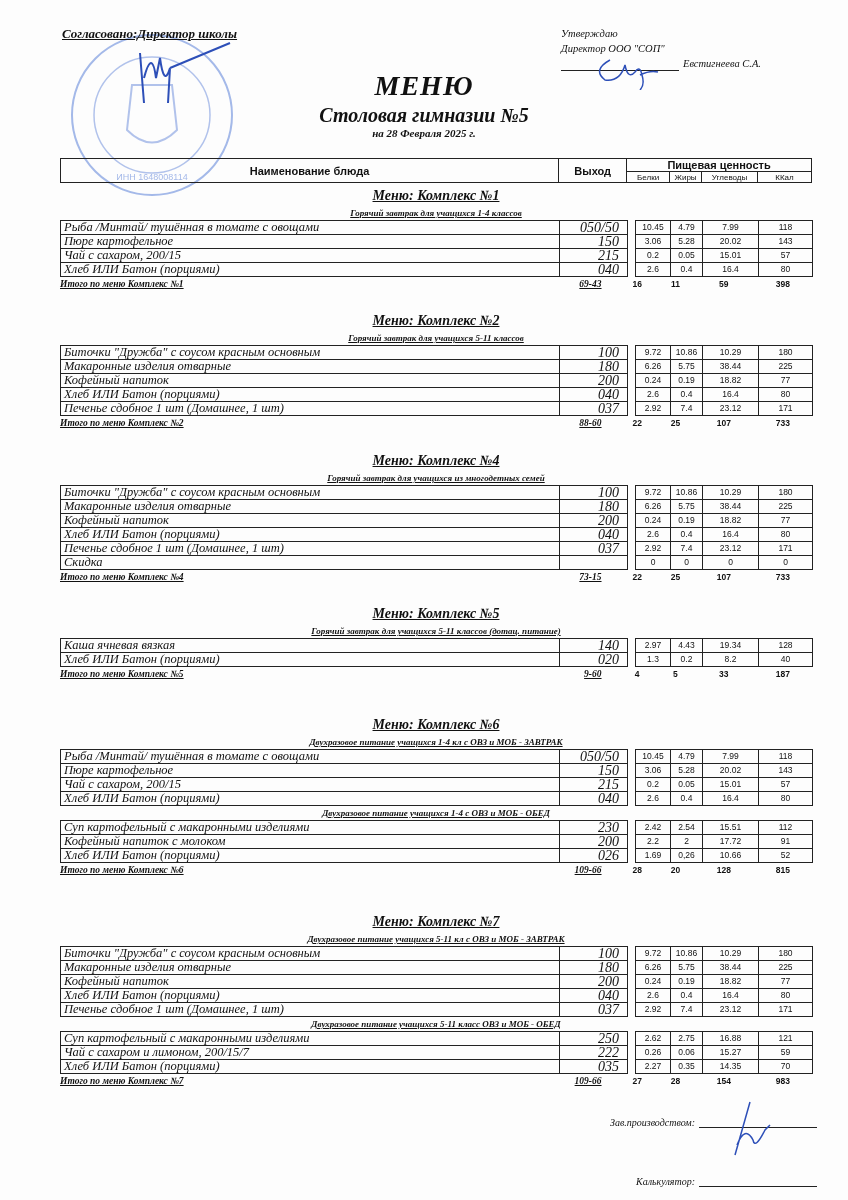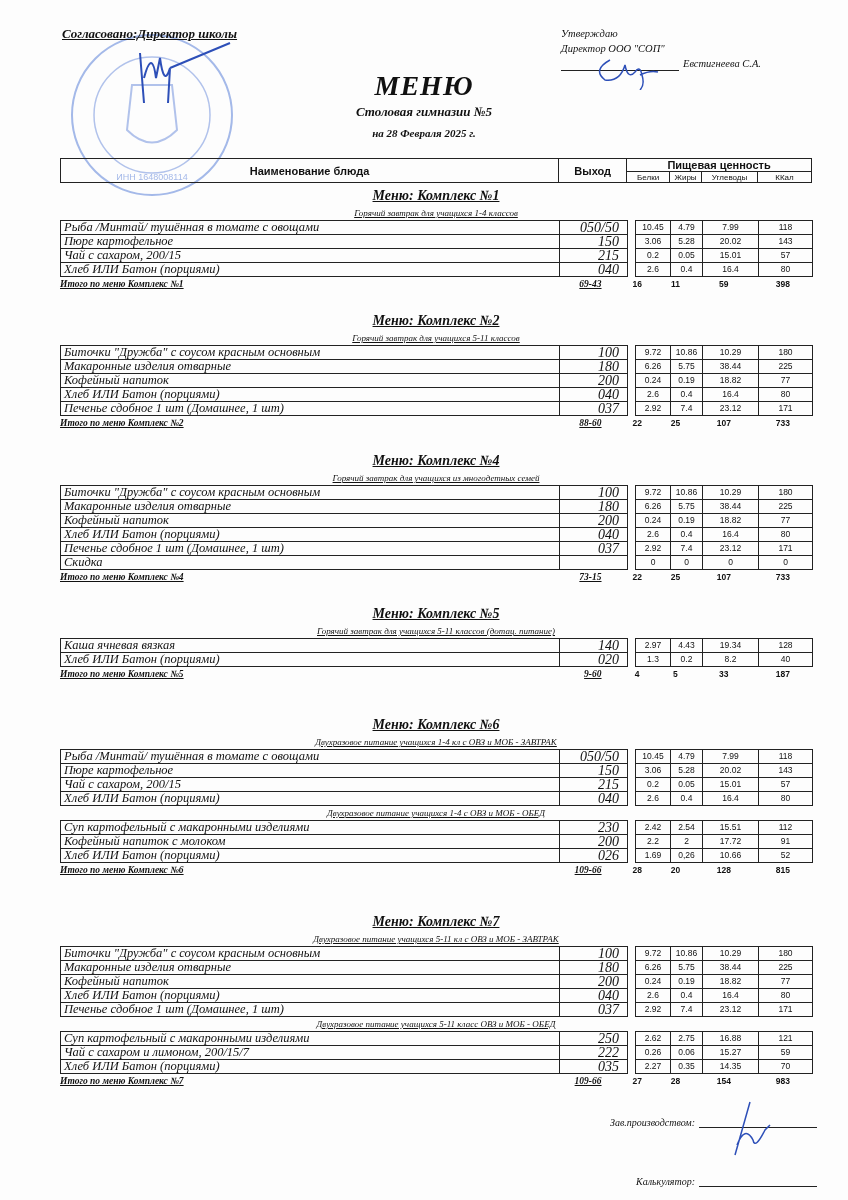--- a/index.html
+++ b/index.html
@@ -6,28 +6,28 @@
   body{width:848px;height:1200px;position:relative;overflow:hidden;font-family:"Liberation Serif",serif;color:#111;}
   .page{position:absolute;left:0;top:0;width:848px;height:1200px;background:#fdfdfd;}
   .agreed{position:absolute;left:62px;top:26px;font-style:italic;font-weight:bold;font-size:13px;text-decoration:underline;}
   .approve{position:absolute;left:561px;top:26px;font-style:italic;font-size:10.5px;line-height:15px;}
   .approve .sigline{display:inline-block;width:118px;border-bottom:1px solid #222;margin-right:4px;vertical-align:bottom;height:10px;}
   .stamp{position:absolute;left:62px;top:30px;width:180px;height:170px;}
   .sig-dir{position:absolute;left:130px;top:38px;width:110px;height:70px;}
   .sig-appr{position:absolute;left:590px;top:50px;width:70px;height:40px;}
   .title{position:absolute;left:0;width:848px;text-align:center;font-style:italic;font-weight:bold;}
   .t1{top:70px;font-size:28px;letter-spacing:1px;}
-  .t2{top:104px;font-size:13px;font-family:Liberation Serif, serif;}
+  .t2{top:104px;font-size:20px;font-family:Liberation Serif, serif;}
   .t3{top:127px;font-size:11px;}
   table.head{position:absolute;left:60px;top:158px;width:752px;border-collapse:collapse;font-family:"Liberation Sans",sans-serif;}
   table.head td{border:1px solid #222;text-align:center;font-weight:bold;font-size:11px;padding:0;}
   table.head td.sub{font-weight:normal;font-size:8px;height:10px;}
   .sec{position:absolute;left:60px;width:752px;}
   .sec-title{text-align:center;font-style:italic;font-weight:bold;font-size:14px;text-decoration:underline;height:20px;line-height:20px;}
-  .sub-title{text-align:center;font-style:italic;font-weight:normal;font-size:9px;text-decoration:underline;height:14px;line-height:14px;}
+  .sub-title{text-align:center;font-style:italic;font-weight:bold;font-size:9px;text-decoration:underline;height:14px;line-height:14px;}
   table.items{width:752px;border-collapse:collapse;table-layout:fixed;}
   table.items td{border:1px solid #222;height:13px;padding:0 3px;font-size:11px;line-height:13px;white-space:nowrap;overflow:hidden;}
   table.items td.name{font-style:italic;font-family:"Liberation Serif",serif;font-size:12.5px;}
   table.items td.out{text-align:right;font-style:italic;font-size:14px;padding-right:8px;}
   table.items td.num{text-align:center;font-family:"Liberation Sans",sans-serif;font-size:8.5px;}
   table.items td.gap{border:none;width:8px;padding:0;}
   .total{display:flex;height:14px;line-height:14px;font-size:9.5px;font-weight:bold;font-style:italic;}
   .total .tl{width:499px;text-decoration:underline;}
   .total .to{width:60px;text-align:right;padding-right:8px;text-decoration:underline;}
   .total .tn{text-align:center;font-family:"Liberation Sans",sans-serif;font-style:normal;font-size:8.5px;}

